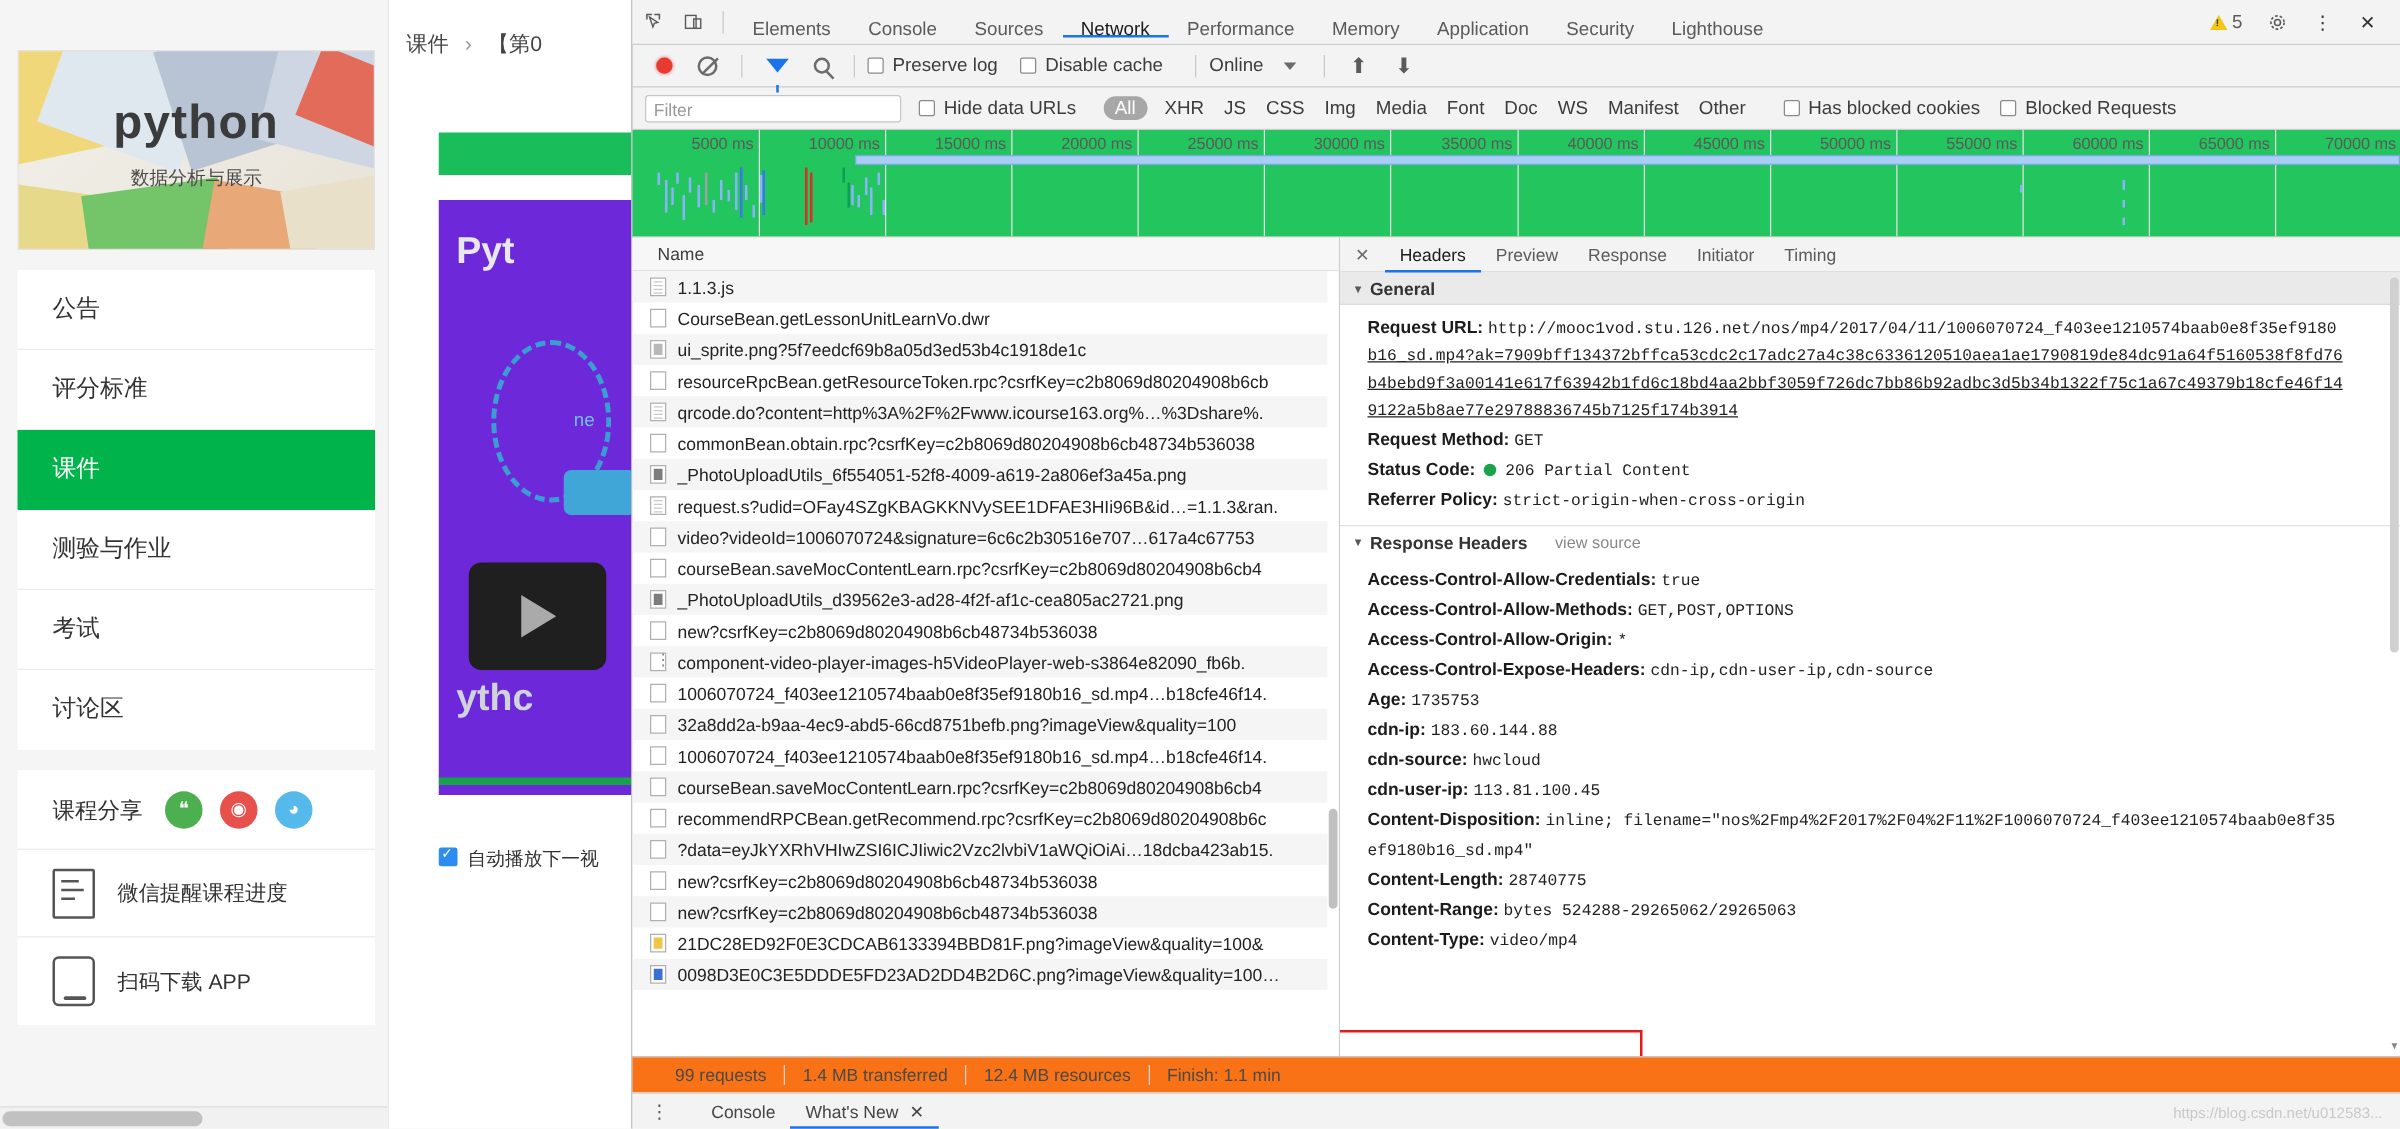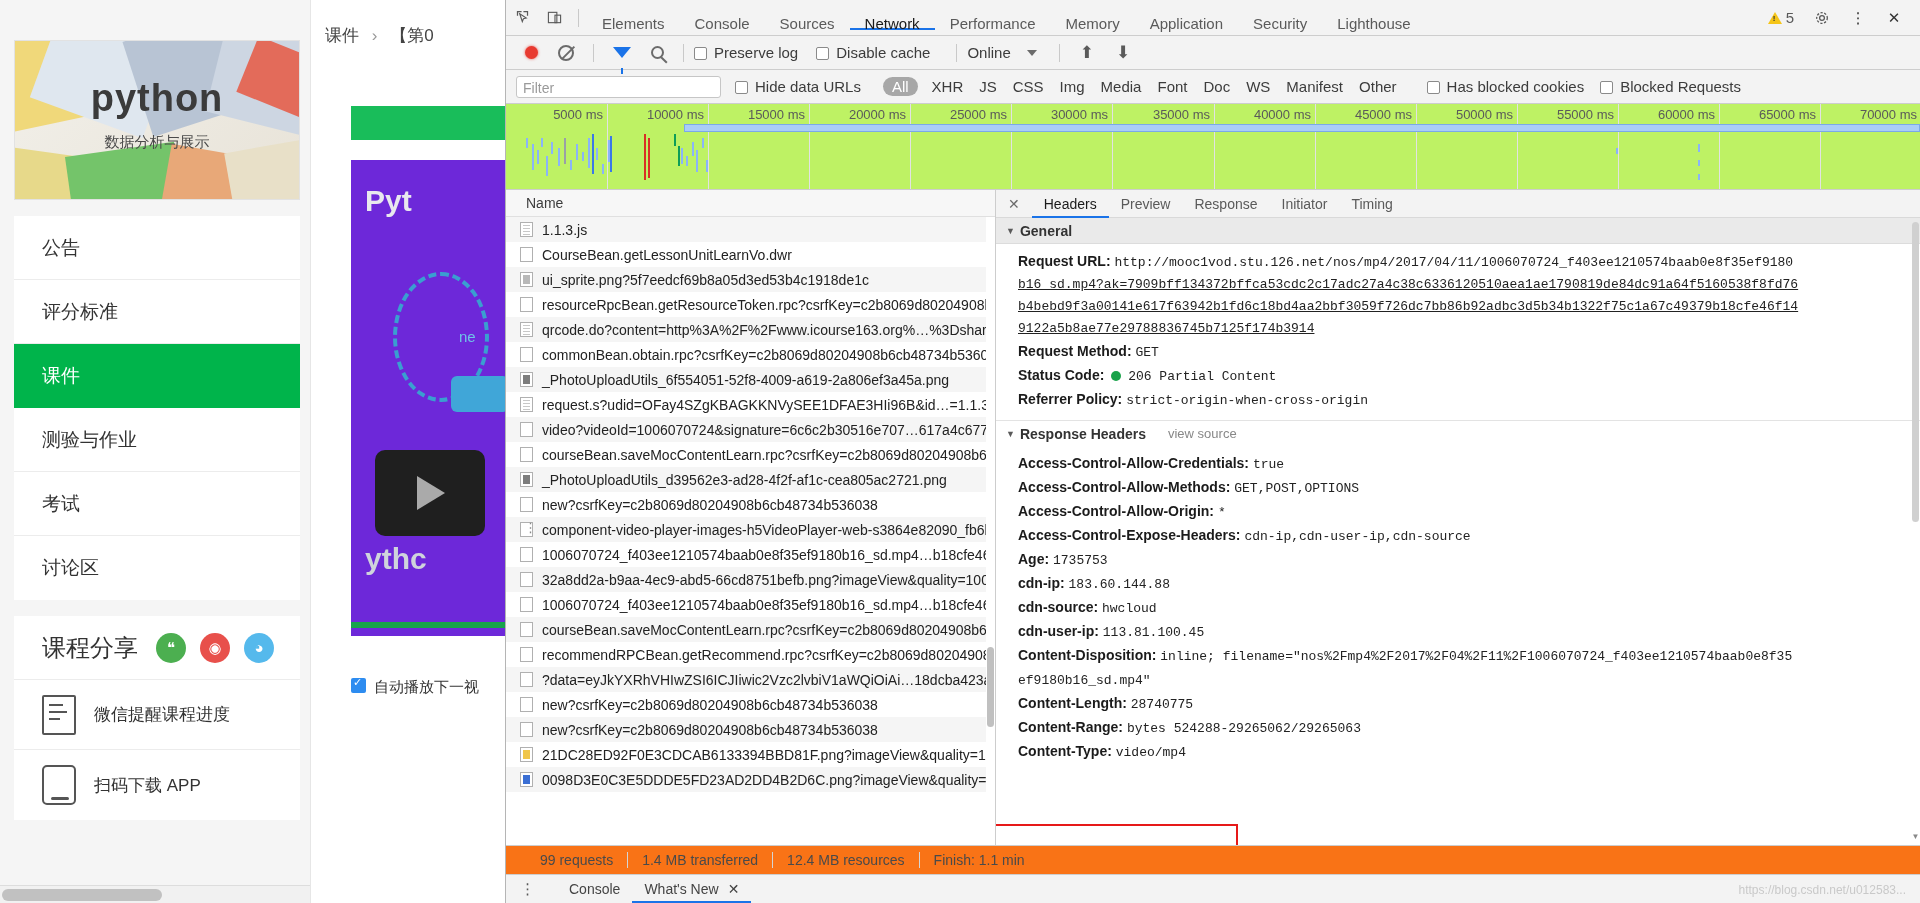--- a/index.html
+++ b/index.html
@@ -35,21 +35,21 @@
   .side-item {
     height:64px; line-height:64px; padding-left:28px;
     font-size:19px; color:#333; border-bottom:1px solid #ececec;
     cursor:pointer;
   }
   .side-item:last-child { border-bottom:none; }
   .side-item.active { background:#00b44b; color:#fff; border-bottom:none; }
 
   .share-box { position:absolute; left:14px; top:616px; width:286px; background:#fff; }
   .share-row { height:64px; display:flex; align-items:center; padding-left:28px; border-bottom:1px solid #ececec; }
-  .share-label { font-size:24px; color:#333; margin-right:18px; }
+  .share-label { font-size:18px; color:#333; margin-right:18px; }
   .sicon { width:30px; height:30px; border-radius:50%; margin-right:14px; position:relative; display:inline-block; }
   .sicon.wechat { background:#4caf50; }
   .sicon.weibo  { background:#e8504b; }
   .sicon.qq     { background:#55b9ec; }
   .sicon span { position:absolute; inset:0; color:#fff; font-size:15px; line-height:30px; text-align:center; }
 
   .promo-row { height:70px; display:flex; align-items:center; padding-left:28px; border-bottom:1px solid #ececec; }
   .promo-row:last-child{ border-bottom:none; }
   .promo-ico {
     width:34px; height:40px; border:2px solid #555; margin-right:18px;
@@ -132,29 +132,29 @@
 
   .dt-filterbar { height:34px; display:flex; align-items:center; padding:0 10px; border-bottom:1px solid #cdcdcd; gap:0;}
   .filter-input {
     width:205px; height:22px; border:1px solid #c6c6c6; border-radius:3px; background:#fff;
     padding:0 6px; font-size:14px; color:#9a9a9a; line-height:22px; margin-right:14px;
   }
   .ftype { padding:0 8px; color:#3c3c3c; cursor:pointer; white-space:nowrap;}
   .ftype.all { background:#a7a7a7; color:#fff; border-radius:10px; padding:1px 9px; margin:0 6px;}
 
   .overview {
-    height:86px; border-bottom:1px solid #cdcdcd; background:#bef264; position:relative; overflow:hidden;
+    height:86px; border-bottom:1px solid #cdcdcd; background:#22c55e; position:relative; overflow:hidden;
   }
   .ov-tick { position:absolute; top:0; height:86px; border-left:1px solid #e2e2e2;}
   .ov-lab { position:absolute; top:3px; font-size:13px; color:#5a5a5a; transform:translateX(-100%); padding-right:4px; white-space:nowrap;}
   .ov-band { position:absolute; left:178px; top:20px; right:0; height:8px; background:#aacdf7; border:1px solid #7aa9e8;}
   .ov-bar { position:absolute; width:2px; }
 
   .dt-body { position:absolute; left:0; top:190px; right:0; bottom:58px; display:flex; }
-  .req-pane { width:490px; background:#fff; border-right:1px solid #cdcdcd; position:relative; overflow:hidden; }
+  .req-pane { width:566px; background:#fff; border-right:1px solid #cdcdcd; position:relative; overflow:hidden; }
   .req-head { height:27px; line-height:27px; padding-left:20px; font-size:14px; color:#3c3c3c; border-bottom:1px solid #e0e0e0; background:#f7f7f7;}
   .req-row { height:25px; display:flex; align-items:center; padding-left:14px; font-size:14px; color:#222; white-space:nowrap; overflow:hidden;}
   .req-row:nth-child(odd) { background:#f5f5f5; }
   .rico { width:13px; height:15px; border:1px solid #b0b0b0; background:#fff; margin-right:9px; flex:none; position:relative;}
   .rico.doc:before { content:""; position:absolute; left:2px; top:2px; right:2px; height:1px; background:#c8c8c8; box-shadow:0 3px 0 #c8c8c8,0 6px 0 #c8c8c8,0 9px 0 #c8c8c8;}
   .rico.img { background:#fff; }
   .rico.img:before { content:""; position:absolute; left:2px; top:2px; right:2px; bottom:2px; background:#b8b8b8;}
   .rico.img.y:before { background:#f0c64a;}
   .rico.img.b:before { background:#3b6fd4;}
   .rico.img.d:before { background:#7d7d7d;}

